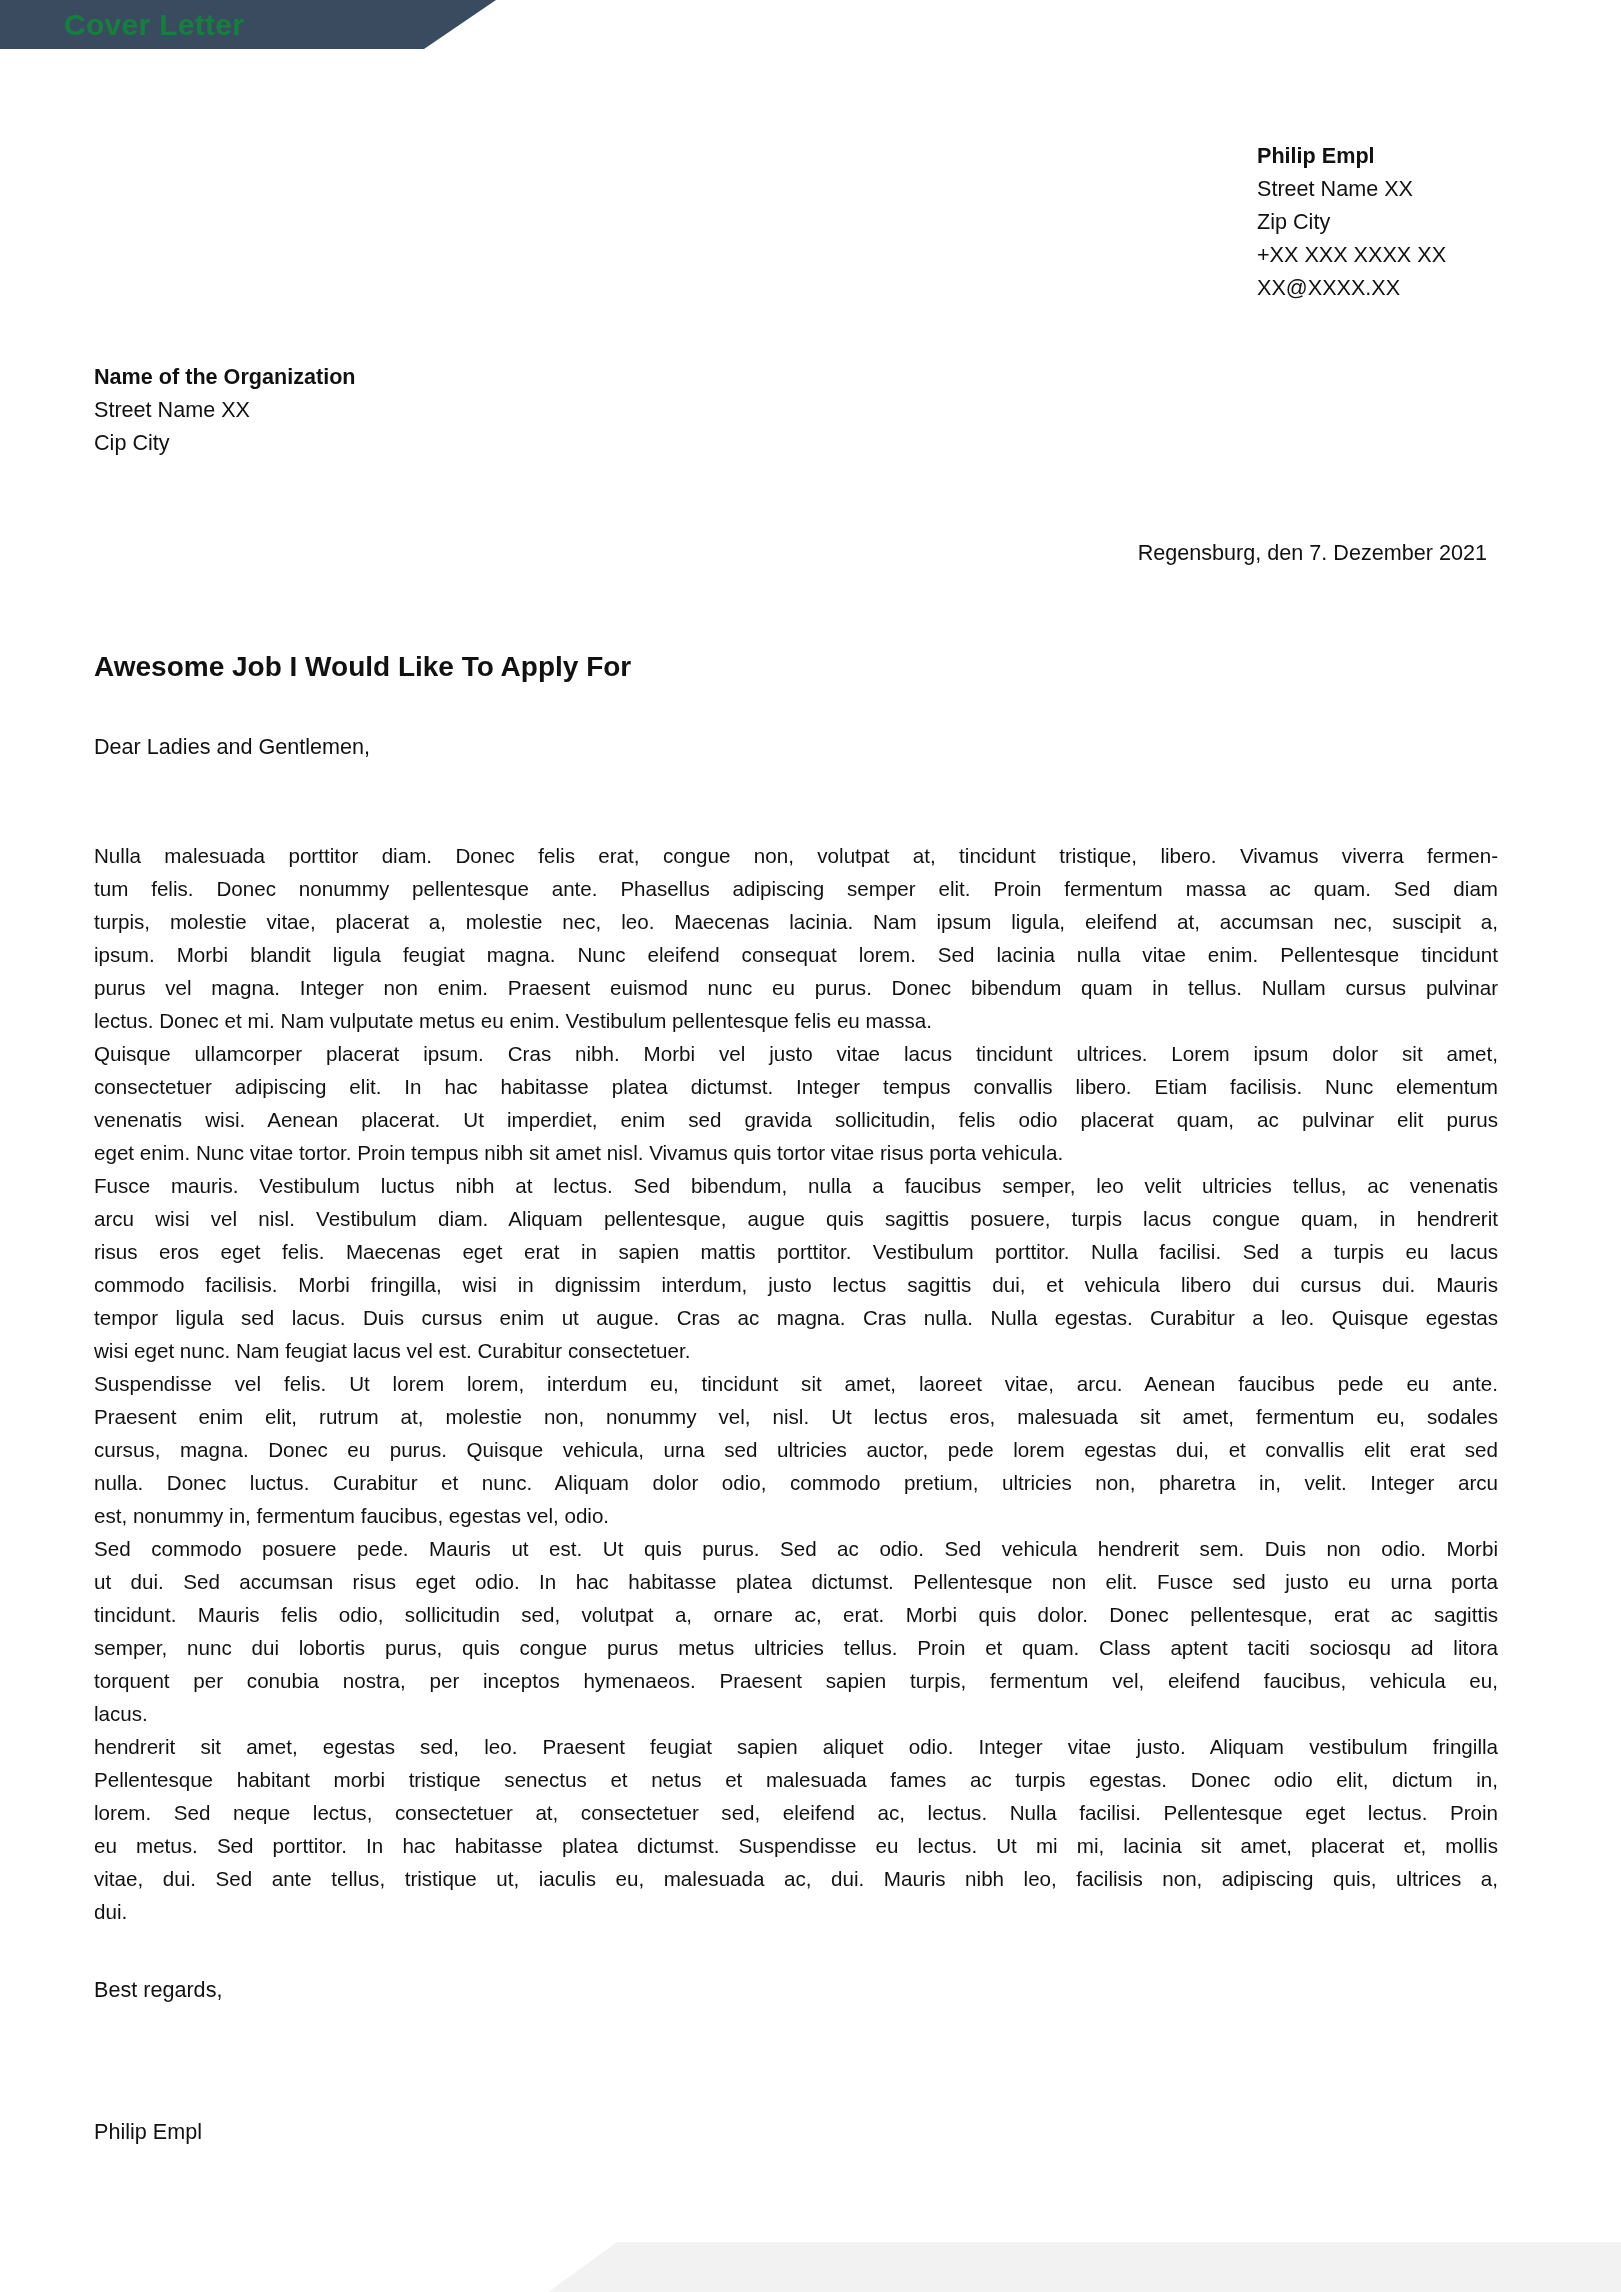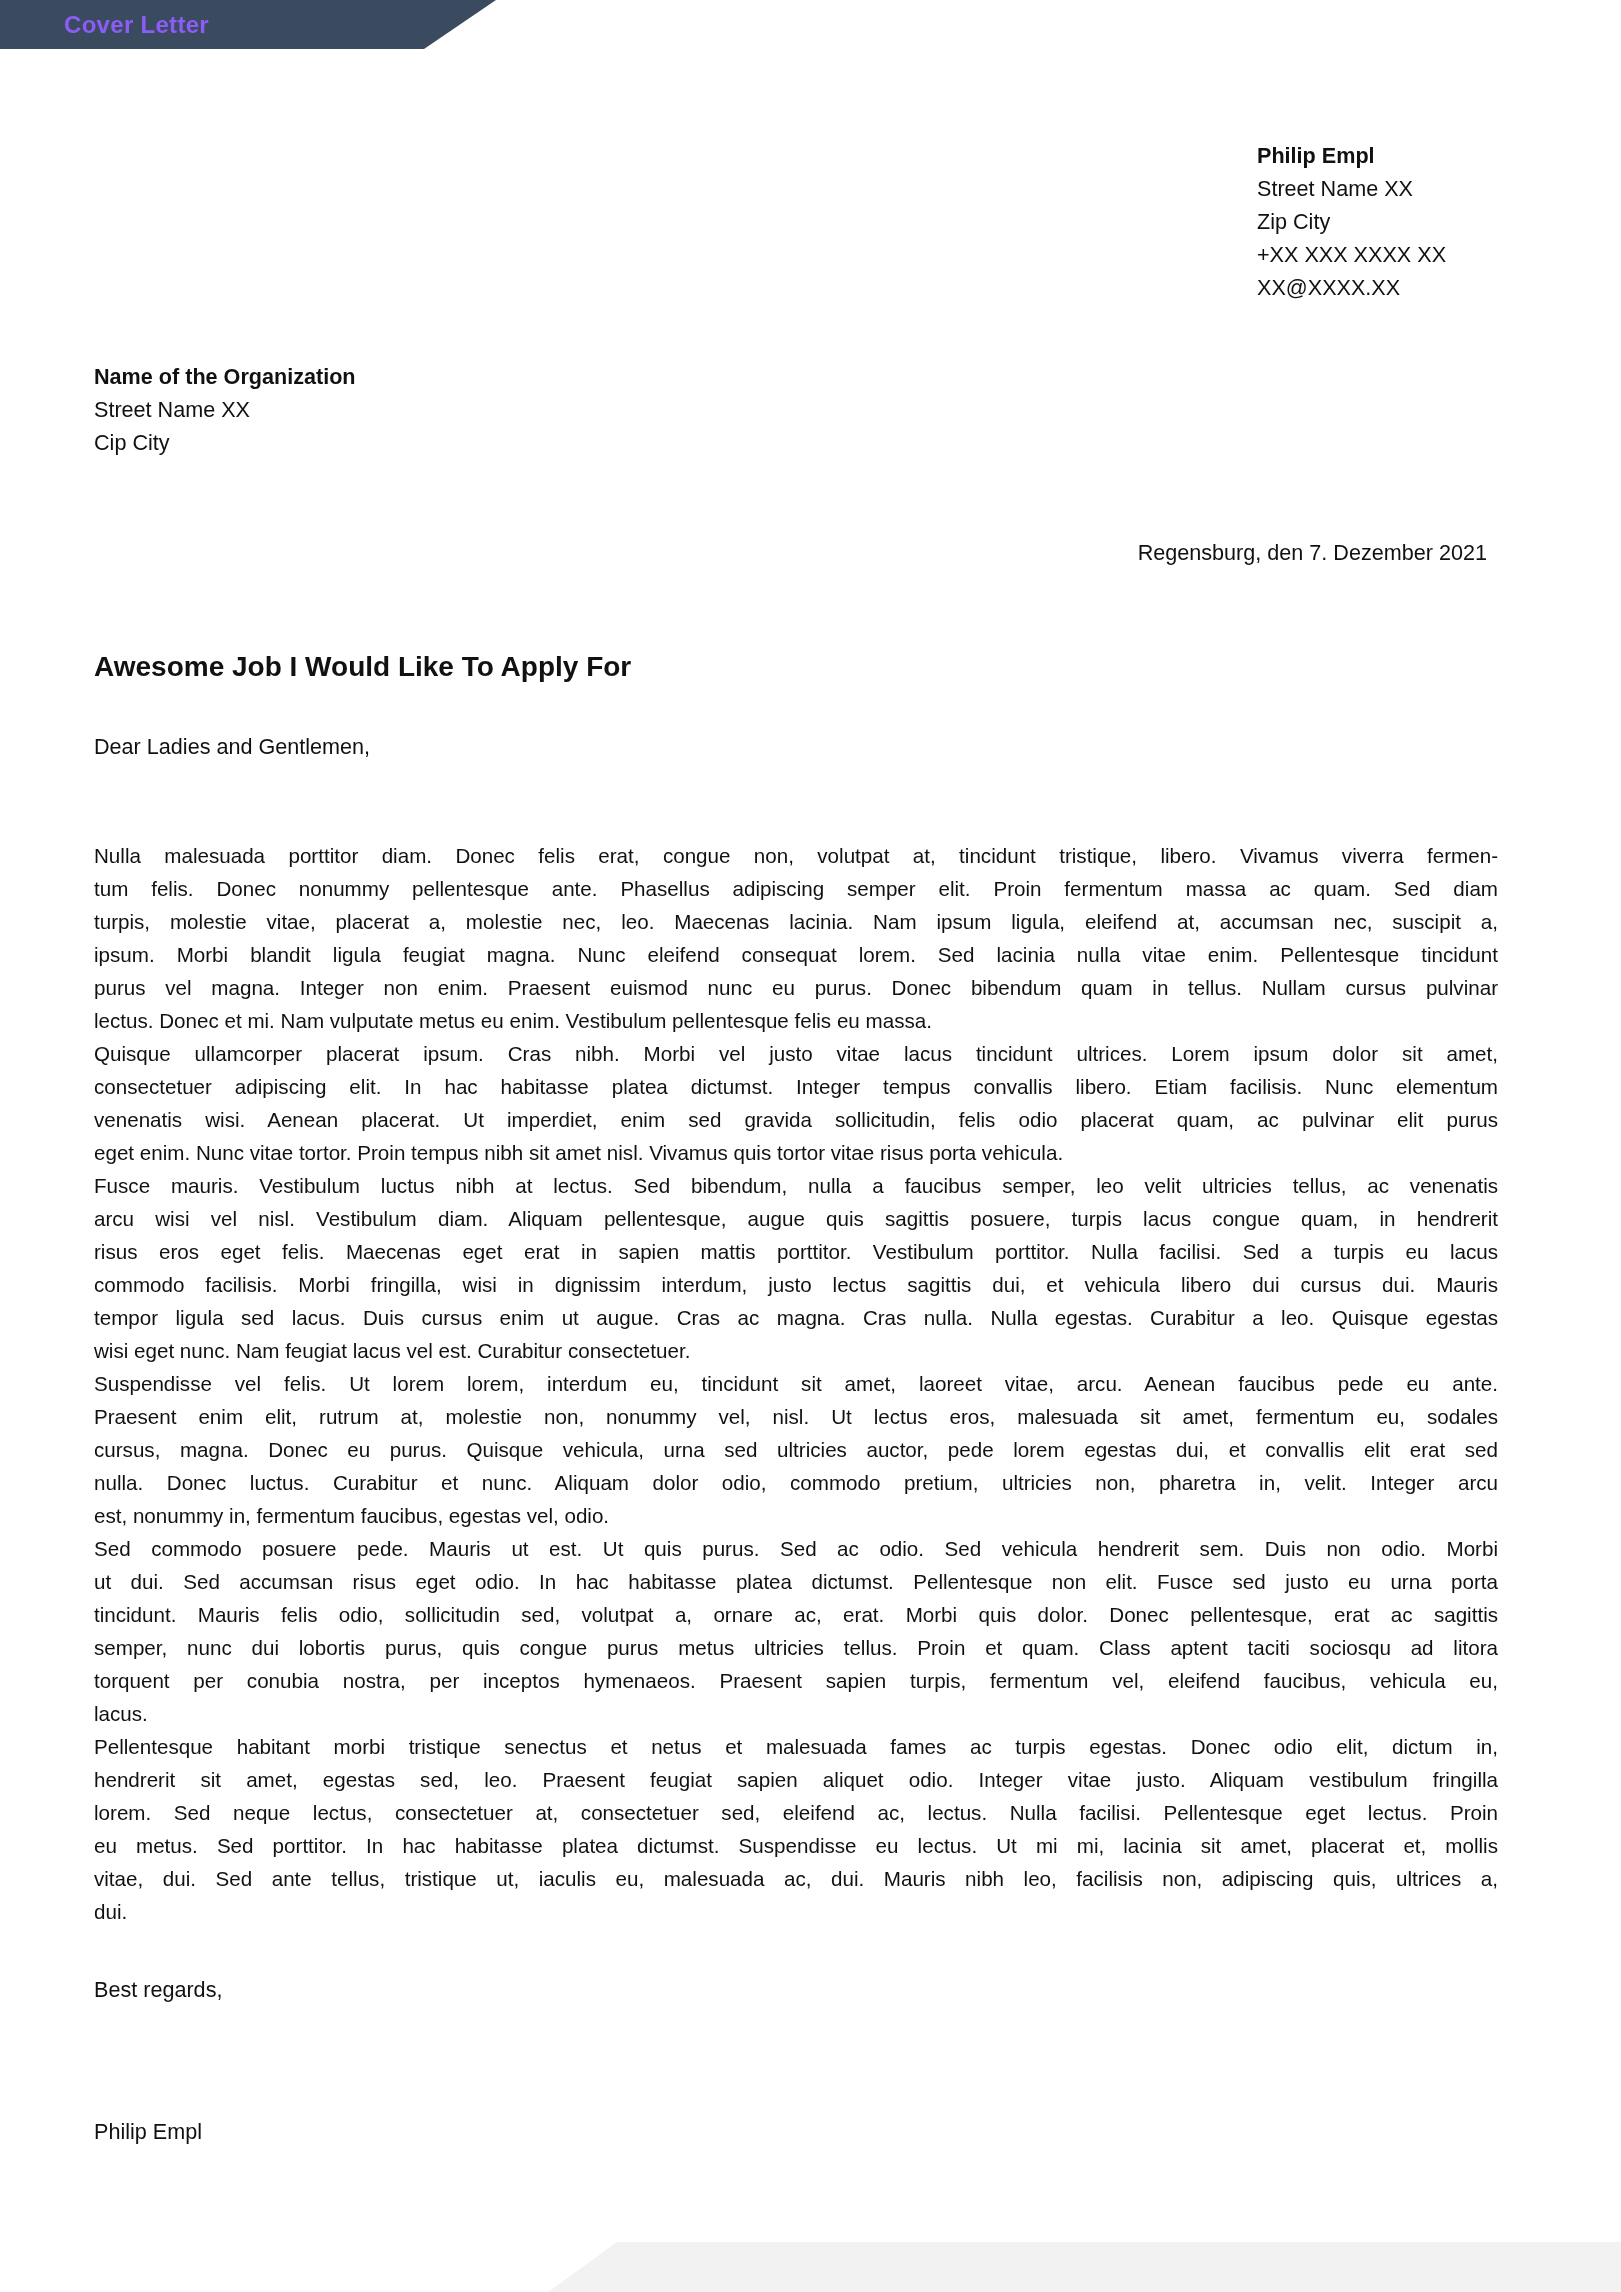--- a/index.html
+++ b/index.html
@@ -8,21 +8,21 @@
     background: #ffffff; color: #111111;
     font-family: "Liberation Sans", "DejaVu Sans", sans-serif;
   }
   .banner {
     position: absolute; left: 0; top: 0; width: 496px; height: 49px;
     background: #3b4b5f;
     clip-path: polygon(0 0, 496px 0, 424px 49px, 0 49px);
   }
   .banner-title {
     position: absolute; left: 64px; top: 4.9px;
-    color: #8b5cf6; font-weight: bold; font-size: 24px; line-height: 39px;
+    color: #15803d; font-weight: bold; font-size: 30px; line-height: 39px;
     letter-spacing: 0.3px;
   }
   .footer-shape {
     position: absolute; left: 0; top: 2242px; width: 1621px; height: 51px;
     background: #f2f2f2;
     clip-path: polygon(617px 0, 1621px 0, 1621px 51px, 547px 51px);
   }
   .block { position: absolute; font-size: 21.6px; line-height: 33px; }
   .block div { white-space: nowrap; }
   .bold { font-weight: bold; }
@@ -105,22 +105,22 @@
     </div>
     <div>
       <div class="line" style="white-space: normal; display: block; width: 1404px;">Sed commodo posuere pede. Mauris ut est. Ut quis purus. Sed ac odio. Sed vehicula hendrerit sem. Duis non odio. Morbi</div>
       <div class="line" style="white-space: normal; display: block; width: 1404px;">ut dui. Sed accumsan risus eget odio. In hac habitasse platea dictumst. Pellentesque non elit. Fusce sed justo eu urna porta</div>
       <div class="line" style="white-space: normal; display: block; width: 1404px;">tincidunt. Mauris felis odio, sollicitudin sed, volutpat a, ornare ac, erat. Morbi quis dolor. Donec pellentesque, erat ac sagittis</div>
       <div class="line" style="white-space: normal; display: block; width: 1404px;">semper, nunc dui lobortis purus, quis congue purus metus ultricies tellus. Proin et quam. Class aptent taciti sociosqu ad litora</div>
       <div class="line" style="white-space: normal; display: block; width: 1404px;">torquent per conubia nostra, per inceptos hymenaeos. Praesent sapien turpis, fermentum vel, eleifend faucibus, vehicula eu,</div>
       <div class="line last" style="white-space: nowrap; display: block;">lacus.</div>
     </div>
     <div>
+      <div class="line" style="white-space: normal; display: block; width: 1404px;">hendrerit sit amet, egestas sed, leo. Praesent feugiat sapien aliquet odio. Integer vitae justo. Aliquam vestibulum fringilla</div>
       <div class="line" style="white-space: normal; display: block; width: 1404px;">Pellentesque habitant morbi tristique senectus et netus et malesuada fames ac turpis egestas. Donec odio elit, dictum in,</div>
-      <div class="line" style="white-space: normal; display: block; width: 1404px;">hendrerit sit amet, egestas sed, leo. Praesent feugiat sapien aliquet odio. Integer vitae justo. Aliquam vestibulum fringilla</div>
       <div class="line" style="white-space: normal; display: block; width: 1404px;">lorem. Sed neque lectus, consectetuer at, consectetuer sed, eleifend ac, lectus. Nulla facilisi. Pellentesque eget lectus. Proin</div>
       <div class="line" style="white-space: normal; display: block; width: 1404px;">eu metus. Sed porttitor. In hac habitasse platea dictumst. Suspendisse eu lectus. Ut mi mi, lacinia sit amet, placerat et, mollis</div>
       <div class="line" style="white-space: normal; display: block; width: 1404px;">vitae, dui. Sed ante tellus, tristique ut, iaculis eu, malesuada ac, dui. Mauris nibh leo, facilisis non, adipiscing quis, ultrices a,</div>
       <div class="line last" style="white-space: nowrap; display: block;">dui.</div>
     </div>
   </div>
 
 <div class="block closing">
   <div>Best regards,</div>
 </div>

